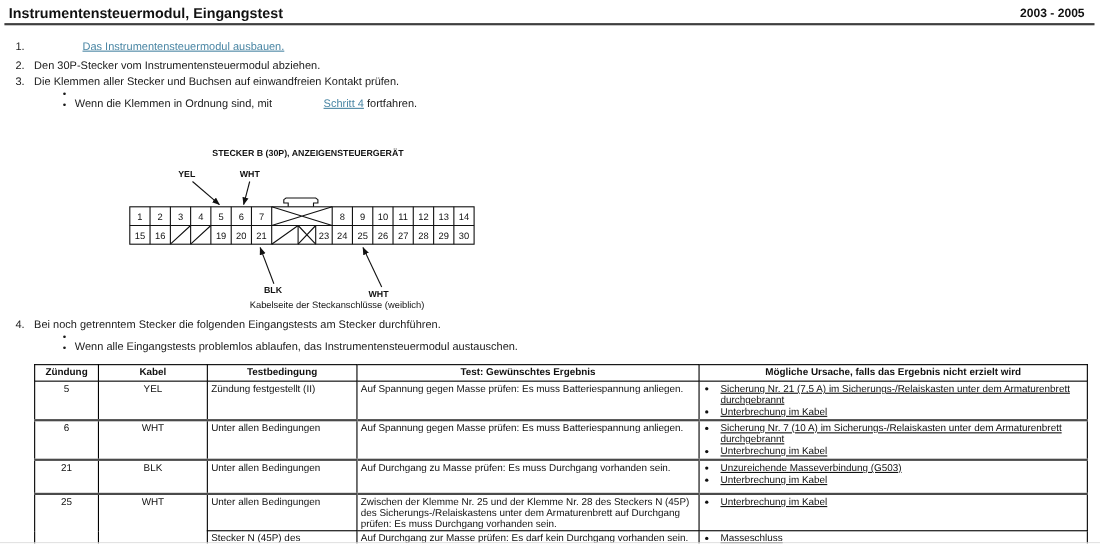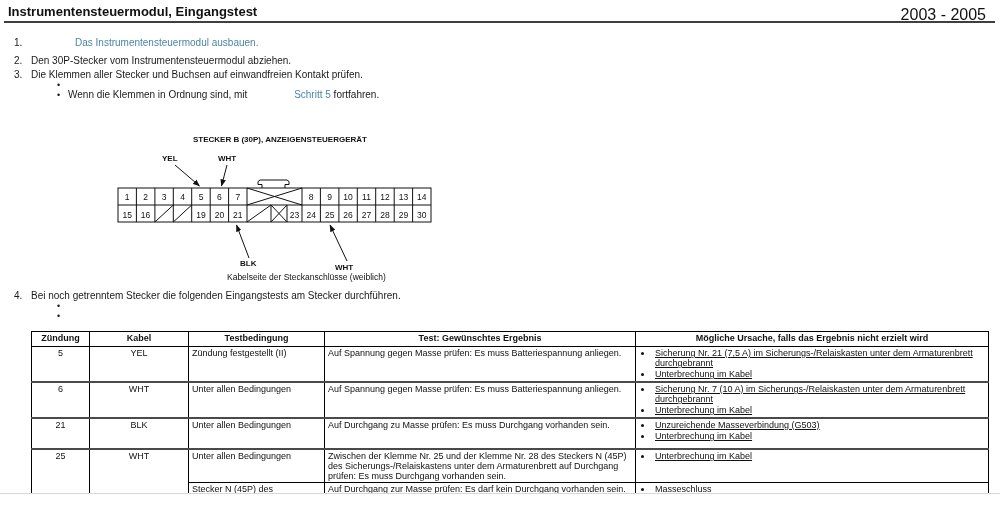--- a/index.html
+++ b/index.html
@@ -1,30 +1,30 @@
 <!DOCTYPE html>
 <html><head>
 <meta charset="utf-8">
 <style>
   html,body{margin:0;padding:0;background:#fff;}
   .page{position:relative;width:1000px;height:494px;background:#ffffff;overflow:hidden;
         font-family:"Liberation Sans",sans-serif;color:#111;}
   .page-title{position:absolute;left:8px;top:4px;font-size:13px;font-weight:bold;letter-spacing:0;}
-  .page-years{position:absolute;right:14px;top:6px;font-size:16px;font-weight:normal;}
+  .page-years{position:absolute;right:14px;top:6px;font-size:11px;font-weight:bold;}
   .title-rule{position:absolute;left:4px;right:5px;top:21px;border-top:2px solid #3f3f3f;height:0;}
   .bottom-rule{position:absolute;left:0;right:0;bottom:0;border-top:1px solid #d8d8d8;height:0;}
 
   .stepgroup{position:absolute;left:14px;width:976px;font-size:10px;line-height:10px;color:#1a1a1a;}
   .step{display:flex;}
   .step .num{width:17px;flex:none;}
   .step .txt{flex:1;}
   .bullet{display:flex;padding-left:43px;margin-top:0;}
   .bullet .dot{width:11px;flex:none;font-size:9px;}
   .mb8{margin-bottom:8px;} .mb4{margin-bottom:4px;}
-  a.doclink{color:#4a86a4;cursor:pointer;padding-left:44px;}
+  a.doclink{color:#4a86a4;text-decoration:underline;cursor:pointer;padding-left:44px;}
 
   .connector-svg{position:absolute;left:100px;top:130px;}
   .connector-svg text{fill:#111;}
   .pin-num{font-size:8.5px;}
   .wire-label{font-size:8px;font-weight:bold;}
   .diag-title{font-size:8px;font-weight:bold;}
   .diag-caption{font-size:8.5px;}
 
   table.dtable{position:absolute;left:31px;top:331px;width:957px;border-collapse:collapse;
                table-layout:fixed;font-size:9px;line-height:10px;color:#111;}
@@ -57,21 +57,21 @@
     <div class="step">
       <span class="num">3.</span>
       <span class="txt">Die Klemmen aller Stecker und Buchsen auf einwandfreien Kontakt prüfen.</span>
     </div>
     <div class="bullet">
       <span class="dot">•</span>
     </div>
     <div class="bullet">
       <span class="dot">•</span>
       <span><span>Wenn die Klemmen in Ordnung sind, mit</span>
-        <a class="doclink">Schritt 5</a>
+        <a class="doclink">Schritt 4</a>
         <span>fortfahren.</span></span>
     </div>
   </div>
 
   <svg class="connector-svg" width="440" height="160" viewBox="0 0 440 160">
     <defs>
       <marker id="arr" viewBox="0 0 8 6" refX="7" refY="3" markerWidth="7.5" markerHeight="6" orient="auto">
         <path d="M0 0 L7.5 3 L0 6 z" fill="#111"></path>
       </marker>
     </defs>
@@ -140,20 +140,21 @@
   <div class="stepgroup" style="top:291px;">
     <div class="step">
       <span class="num">4.</span>
       <span class="txt">Bei noch getrenntem Stecker die folgenden Eingangstests am Stecker durchführen.</span>
     </div>
     <div class="bullet">
       <span class="dot">•</span>
     </div>
     <div class="bullet">
       <span class="dot">•</span>
+      <span>Wenn alle Eingangstests problemlos ablaufen, das Instrumentensteuermodul austauschen.</span>
     </div>
   </div>
 
   <table class="dtable">
     <colgroup>
       <col style="width:58px">
         <col style="width:99px">
         <col style="width:136px">
       <col style="width:311px">
         <col style="width:353px">

